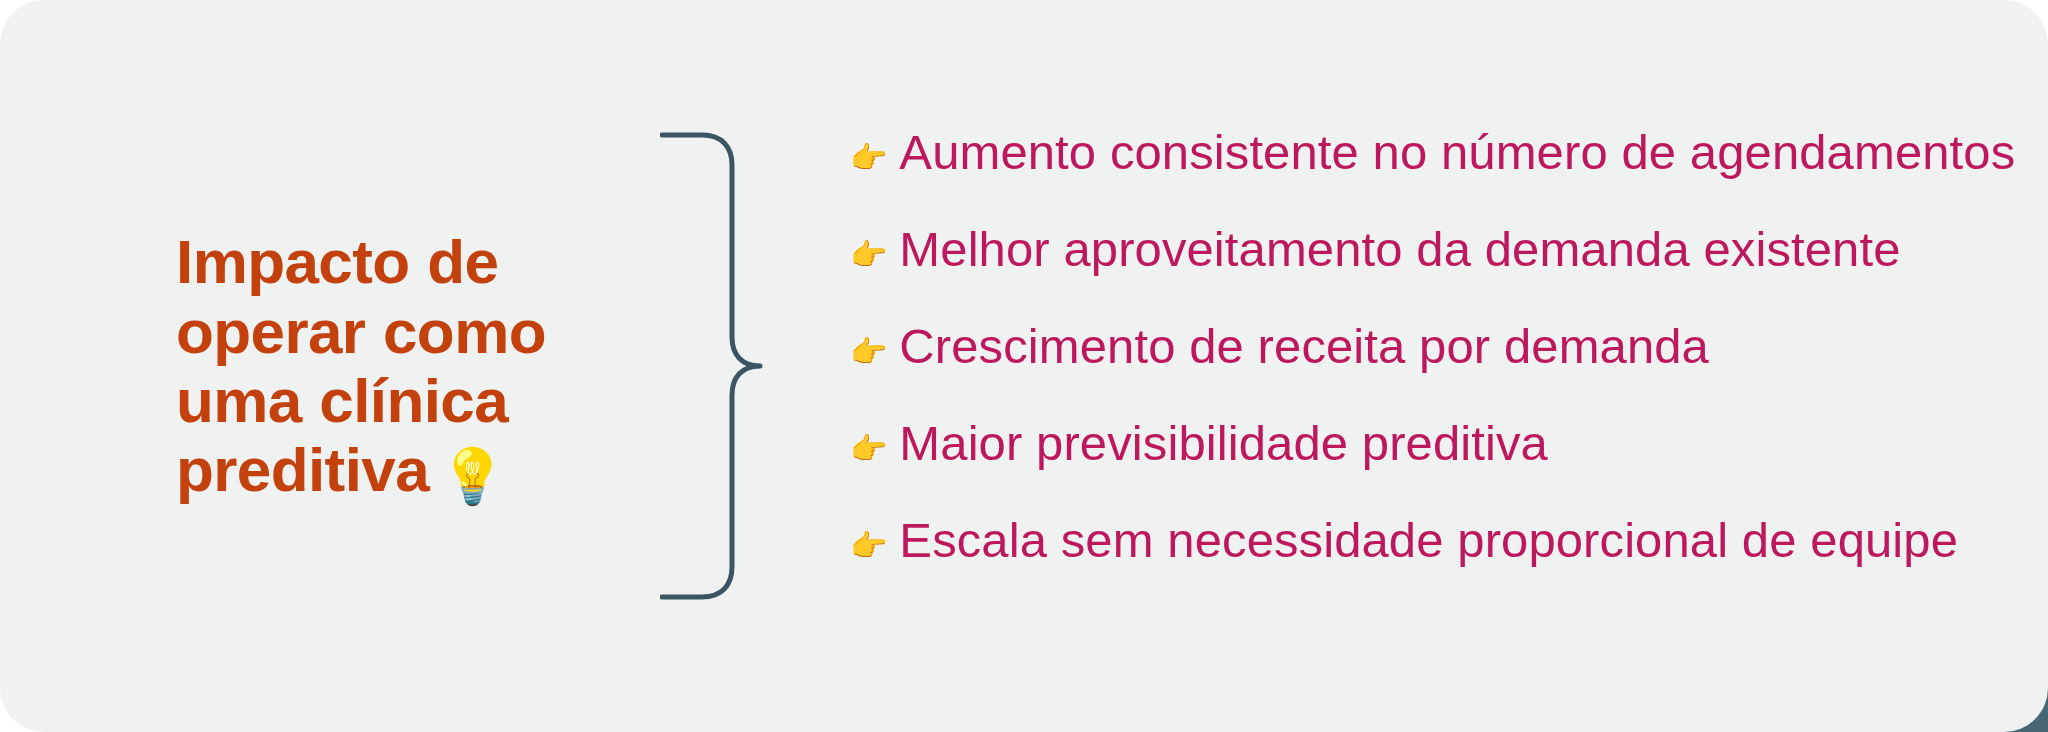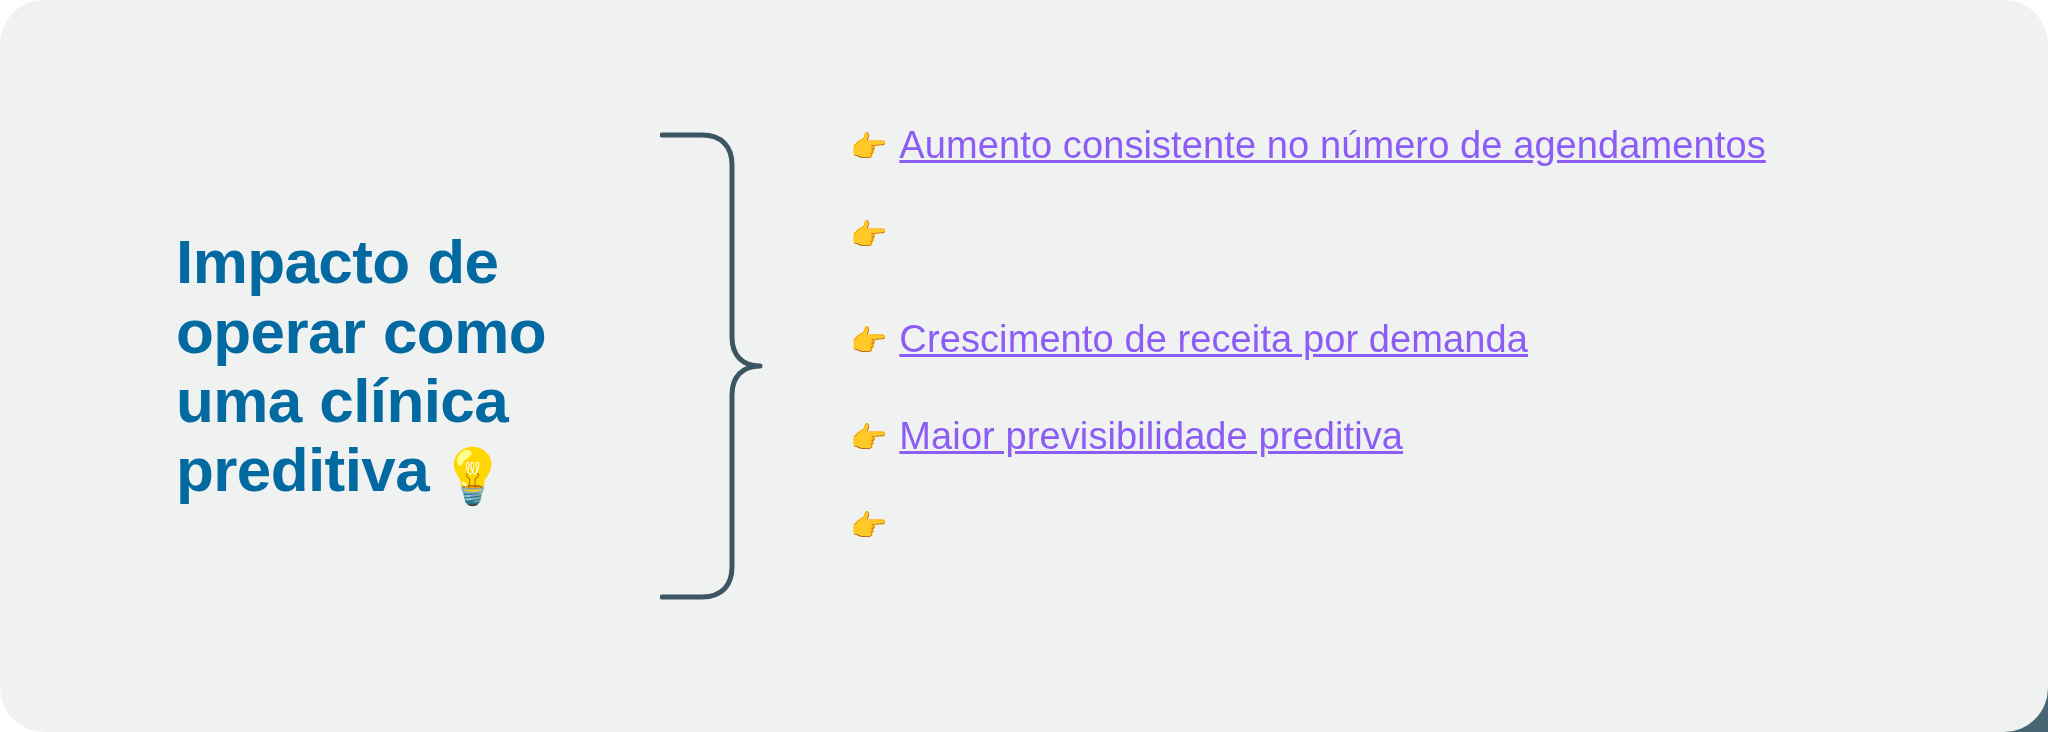--- a/index.html
+++ b/index.html
@@ -55,21 +55,21 @@
 
   
   #heading-column {
     width: 640px;
     padding-left: 176px;
     padding-right: 24px;
     flex: 0 0 640px;
   }
 
   #page-title {
-    color: #0369a1;
+    color: #c2410c;
     font-size: 62px;
     line-height: 1.12;
     font-weight: 700;
     letter-spacing: -0.6px;
     max-width: 430px;
     word-spacing: 1px;
   }
 
   #title-bulb-icon {
     font-size: 54px;
@@ -109,27 +109,26 @@
   .benefit-pointer-icon {
     font-size: 30px;
     line-height: 1;
     flex: 0 0 auto;
     margin-right: 12px;
     position: relative;
     top: -1px;
   }
 
   .benefit-text {
-    color: #8b5cf6;
-    font-size: 38px;
+    color: #be185d;
+    font-size: 49px;
     line-height: 1.15;
     font-weight: 400;
     letter-spacing: 0.1px;
     white-space: nowrap;
-    text-decoration: underline;
   }
 </style>
 </head>
 <body>
 
 <div id="page-backdrop">
   <div id="backdrop-corner-shape"></div>
 </div>
 
 <div id="slide-card">
@@ -148,31 +147,33 @@
 
     <div id="benefits-column">
 
       <div class="benefit-row">
         <span class="benefit-pointer-icon">👉</span>
         <span class="benefit-text">Aumento consistente no número de agendamentos</span>
       </div>
 
       <div class="benefit-row">
         <span class="benefit-pointer-icon">👉</span>
+        <span class="benefit-text">Melhor aproveitamento da demanda existente</span>
       </div>
 
       <div class="benefit-row">
         <span class="benefit-pointer-icon">👉</span>
         <span class="benefit-text">Crescimento de receita por demanda</span>
       </div>
 
       <div class="benefit-row">
         <span class="benefit-pointer-icon">👉</span>
         <span class="benefit-text">Maior previsibilidade preditiva</span>
       </div>
 
       <div class="benefit-row">
         <span class="benefit-pointer-icon">👉</span>
+        <span class="benefit-text">Escala sem necessidade proporcional de equipe</span>
       </div>
 
     </div>
   </div>
 </div>
 
 </body></html>

